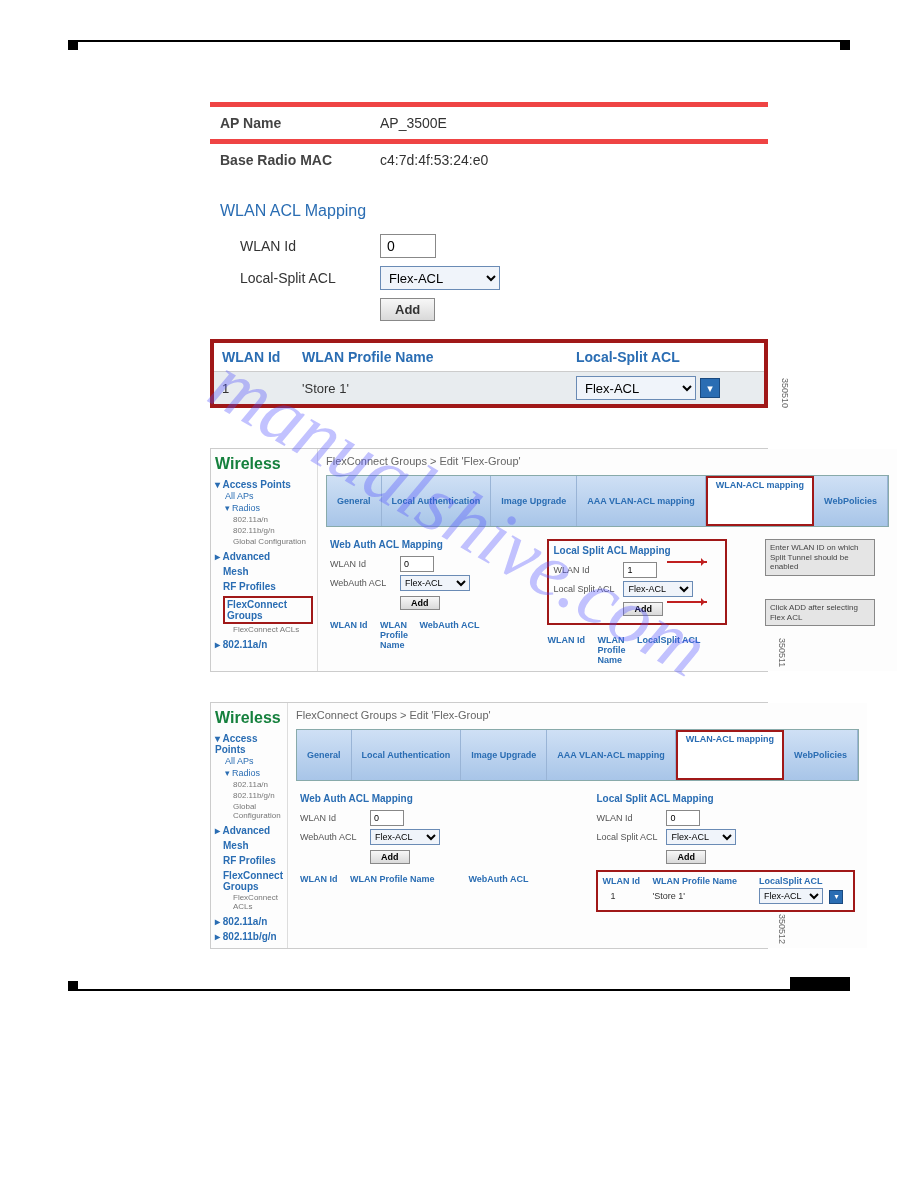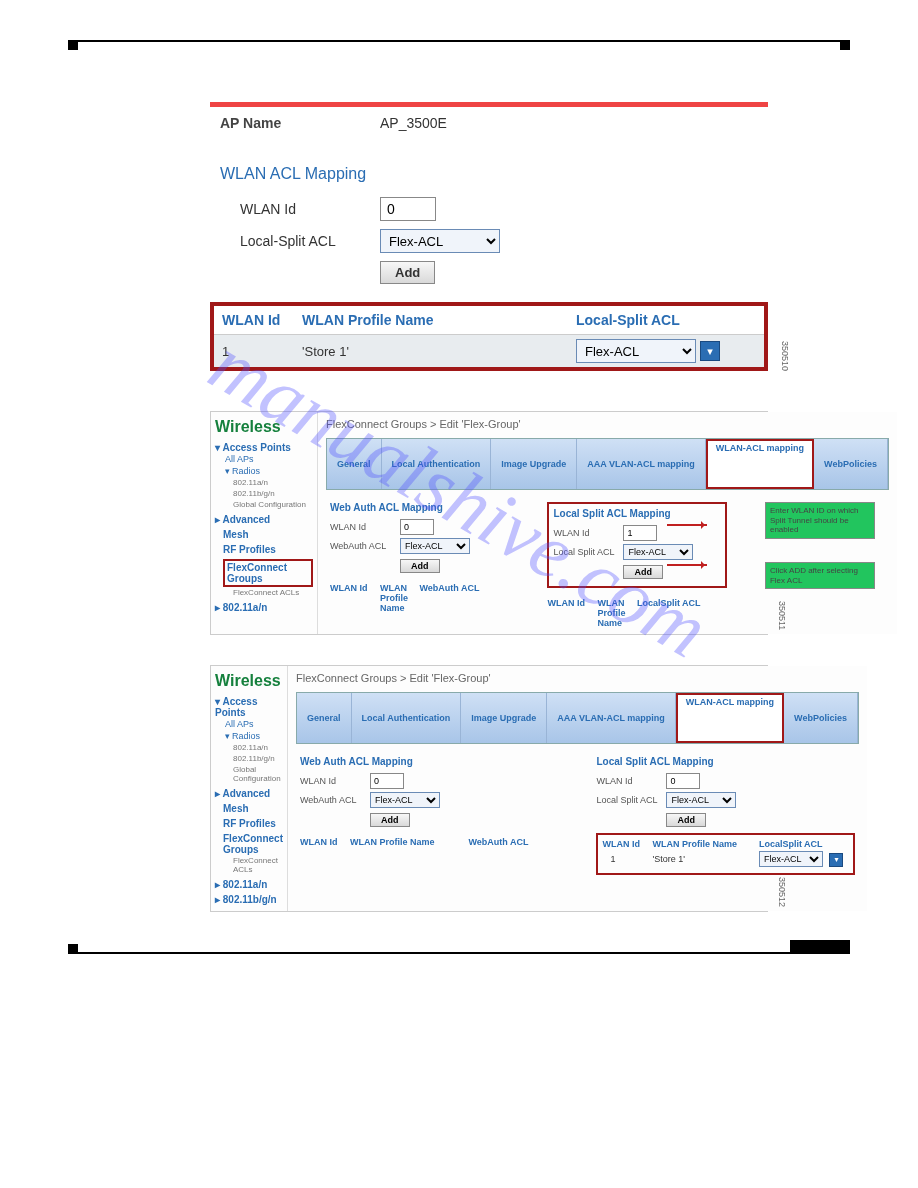--- a/index.html
+++ b/index.html
@@ -223,21 +223,21 @@
   .td-row { display: flex; font-size: 9px; padding: 2px 0; align-items:center;}
   .td-row span:nth-child(1){width:50px; padding-left:8px;}
   .td-row span:nth-child(2){flex:1}
   .td-row span:nth-child(3){width:90px}
 
   .callout {
     position: absolute;
     font-size: 8px;
     color: #444;
     border: 1px solid #888;
-    background: #22c55e;
+    background: #e5e5e5;
     padding: 3px 4px;
     width: 110px;
     line-height: 1.2;
   }
   .arrow {
     position: absolute;
     height: 2px;
     background: #c02020;
   }
   .arrow::after {
@@ -255,20 +255,24 @@
 <div class="page">
   <div class="top-markers"></div>
   <div class="bot-markers"></div>
   <div class="watermark">manualshive.com</div>
 
   <div class="shot1">
 
     <div class="info-row">
       <div class="info-label">AP Name</div>
       <div class="info-val">AP_3500E</div>
+    </div>
+    <div class="info-row">
+      <div class="info-label">Base Radio MAC</div>
+      <div class="info-val">c4:7d:4f:53:24:e0</div>
     </div>
 
     <div class="section-h">WLAN ACL Mapping</div>
 
     <div class="form-row">
       <label>WLAN Id</label>
       <input class="txt-in" value="0" style="">
     </div>
     <div class="form-row">
       <label>Local-Split ACL</label>

